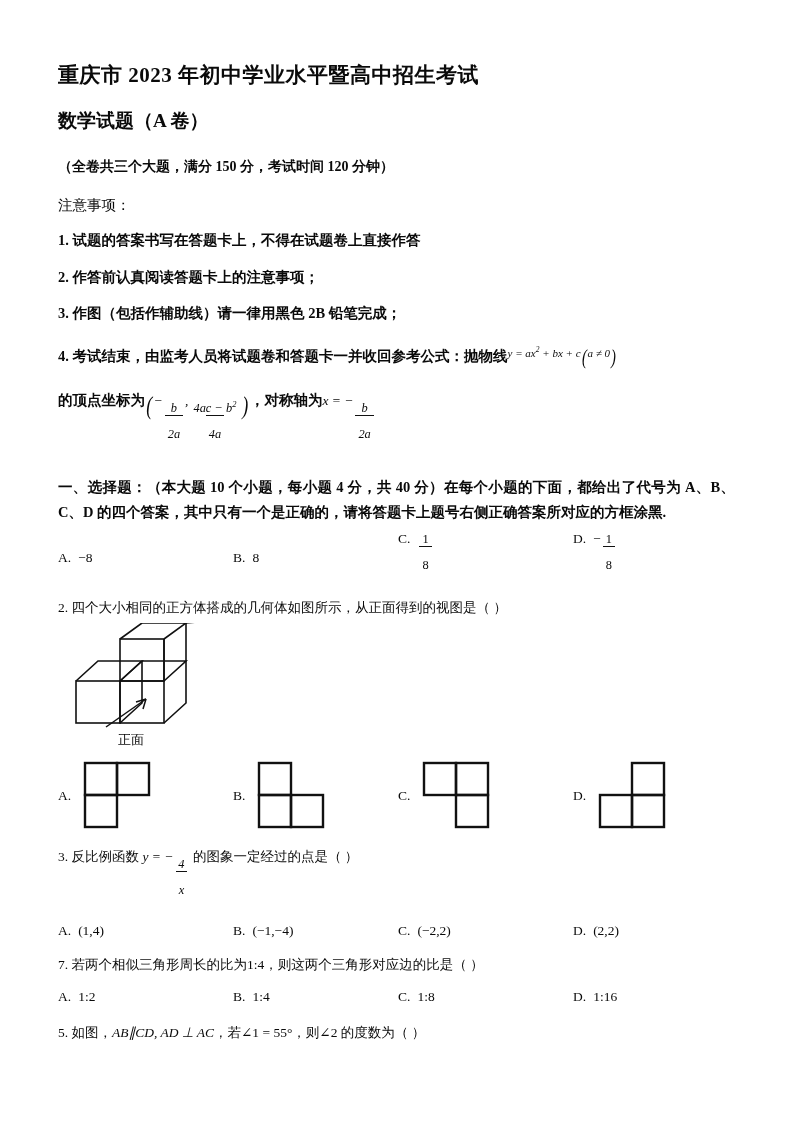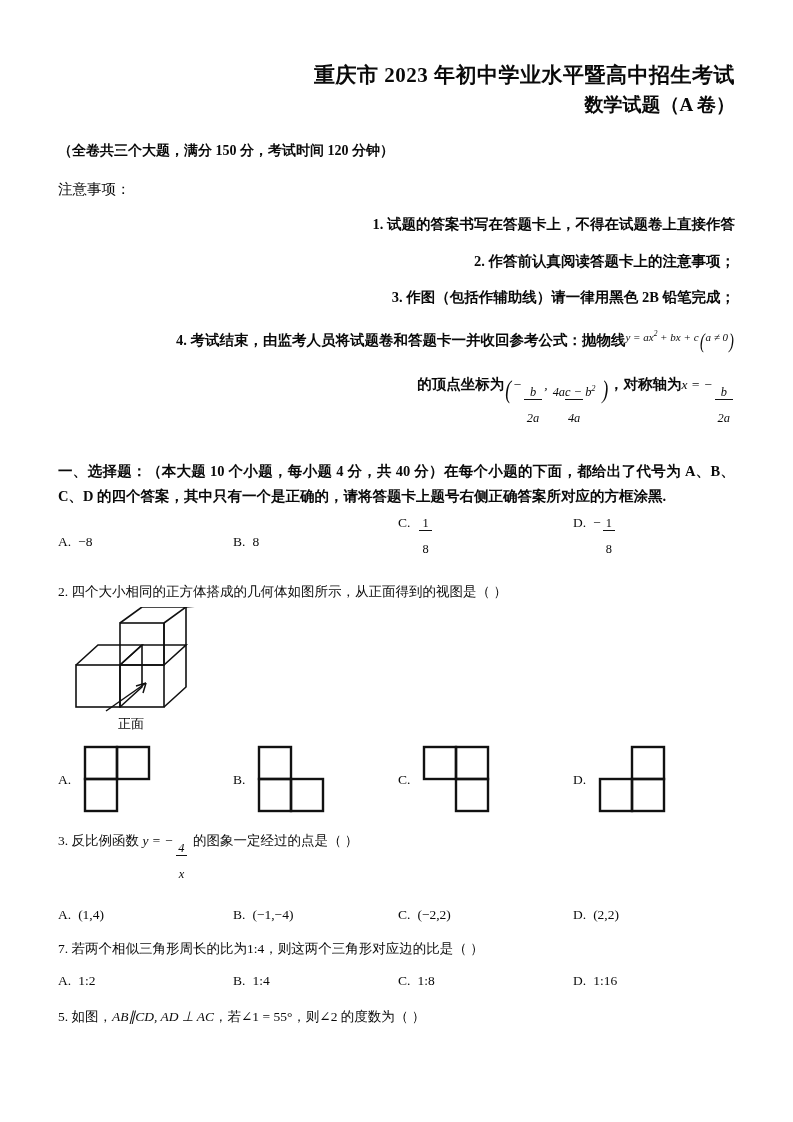--- a/index.html
+++ b/index.html
@@ -18,52 +18,51 @@
   .page {
     position: relative;
     width: 793px;
     height: 1122px;
     box-sizing: border-box;
     padding: 0 58px;
   }
 
   
   .title-main {
-    text-align: right;
+    text-align: left;
     font-size: 21px;
     font-weight: bold;
     letter-spacing: 0.5px;
     margin-top: 62px;
     line-height: 1.3;
   }
   .title-sub {
-    text-align: right;
+    text-align: left;
     font-size: 19px;
     font-weight: bold;
-    margin-top: 4px;
+    margin-top: 20px;
     line-height: 1.3;
   }
   .title-note {
     font-size: 14px;
     font-weight: bold;
     margin-top: 24px;
   }
 
   
   .notice-head {
     font-size: 14.5px;
     font-weight: normal;
     margin-top: 20px;
   }
   .notice-item {
     font-size: 14.5px;
     font-weight: bold;
     margin-top: 15px;
     line-height: 1.5;
-    text-align: right;
   }
   .notice-item.with-formula {
     margin-top: 17px;
   }
 
   
   .mi { font-style: italic; font-family: "Liberation Serif", serif; }
   .frac {
     display: inline-flex;
     flex-direction: column;

